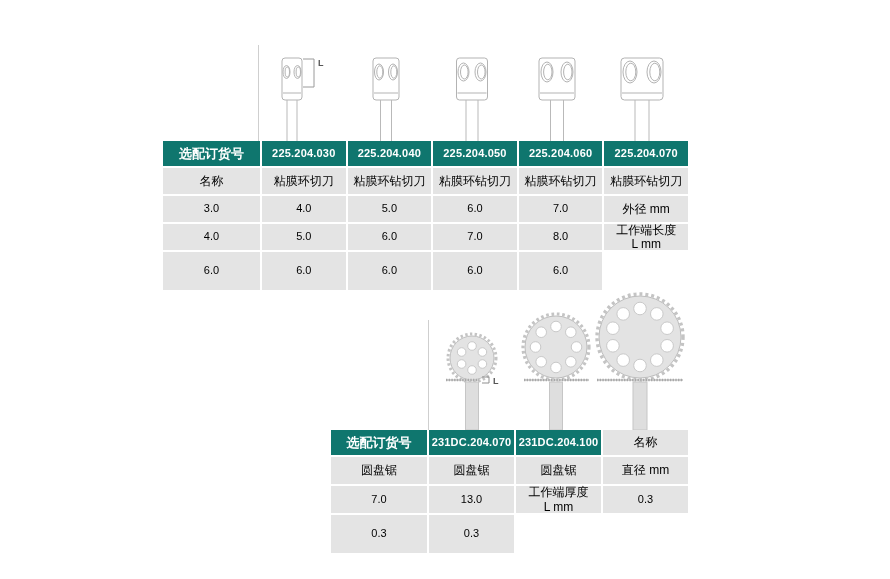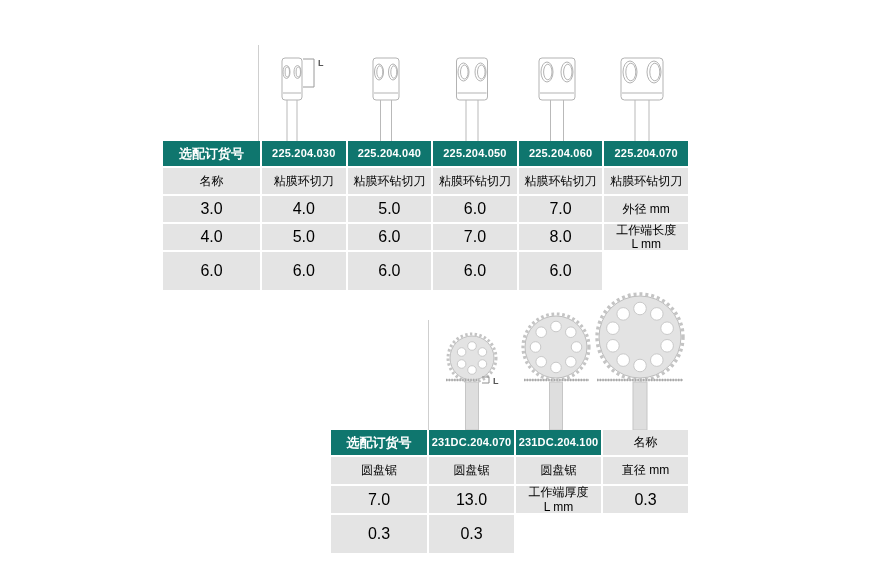--- a/index.html
+++ b/index.html
@@ -7,21 +7,21 @@
         font-family:"Liberation Sans","DejaVu Sans",sans-serif;}
   .vline{position:absolute;width:1px;background:#CFCFCF;}
   .tbl{position:absolute;display:grid;gap:2px;}
   .cell{display:flex;align-items:center;justify-content:center;flex-direction:column;
         text-align:center;line-height:1.2;}
   .orange{background:#0f766e;color:#FFFFFF;font-weight:bold;}
   .gray{background:#E4E4E4;color:#000000;}
   .hd-label{font-size:13px;}
   .code{font-size:11px;letter-spacing:.2px;}
   .rlabel{font-size:12px;}
-  .val{font-size:16px;}
+  .val{font-size:11px;}
   .name{font-size:12px;}
   .draw{position:absolute;}
   svg text{font-family:"Liberation Sans","DejaVu Sans",sans-serif;}
 </style>
 </head>
 <body>
 
 <div id="page">
 
   <div class="vline" style="left:258px;top:45px;height:96px;"></div>

